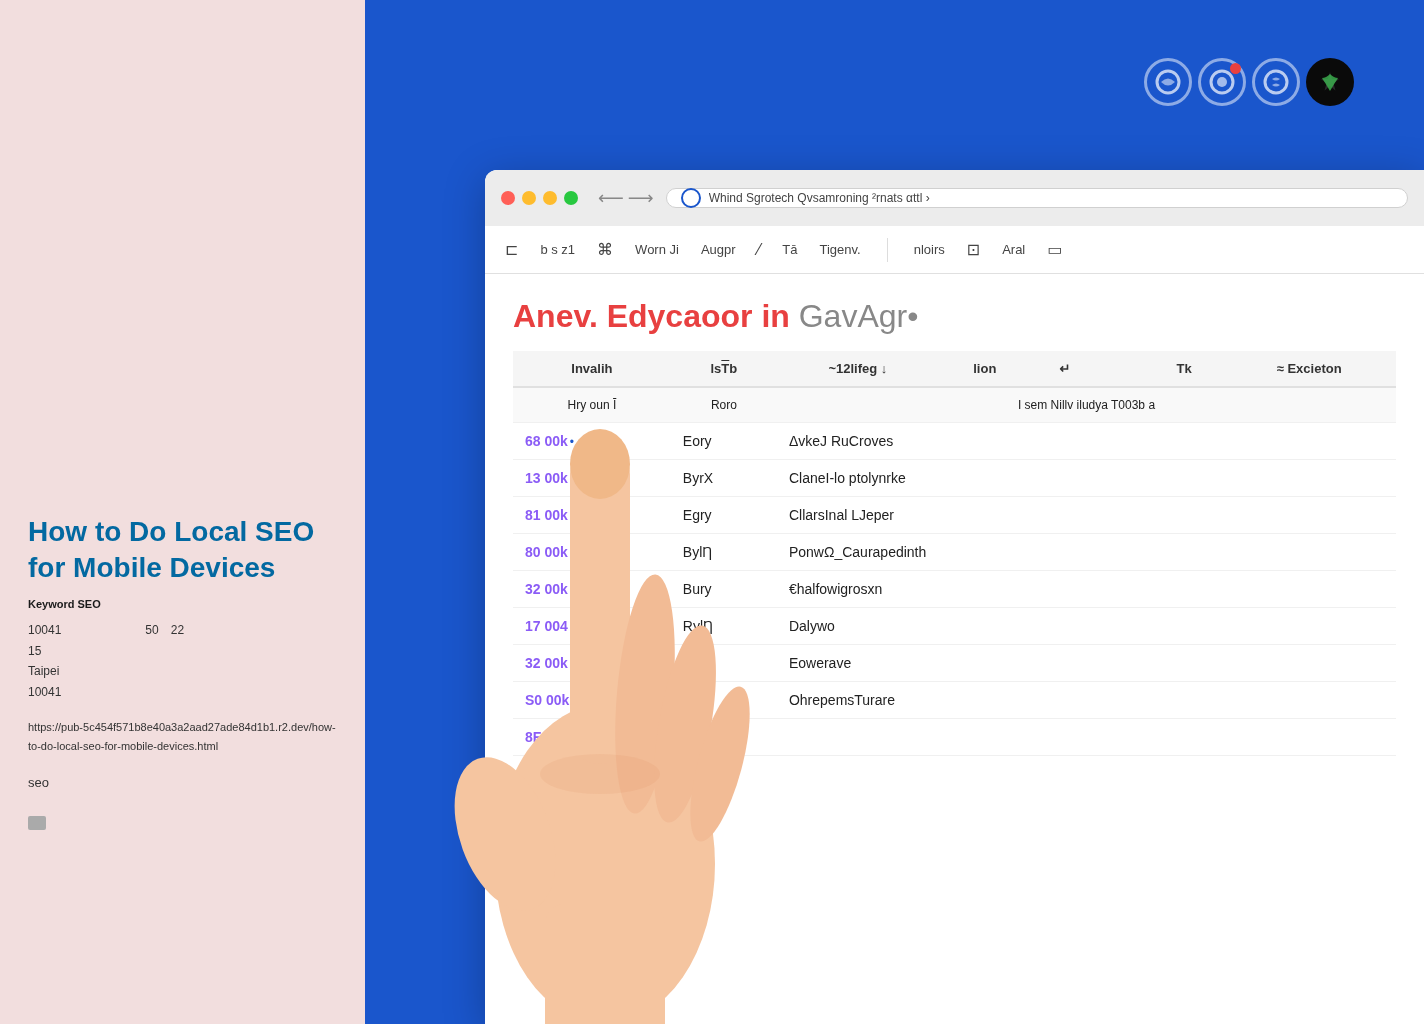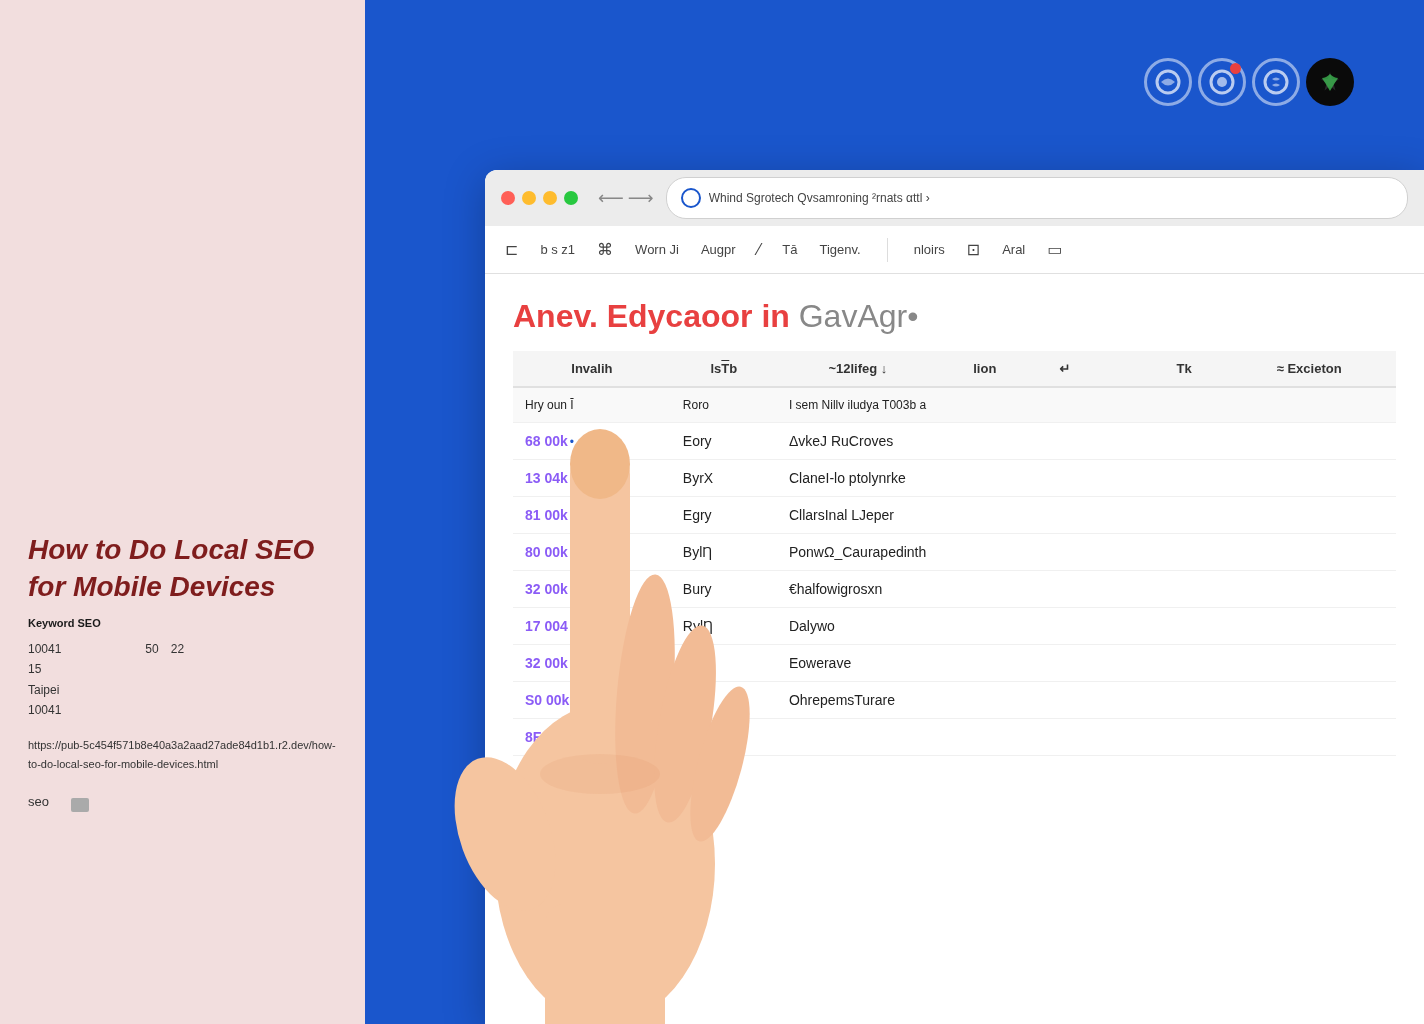--- a/index.html
+++ b/index.html
@@ -19,24 +19,23 @@
       background: #f2dede;
       padding: 30px 28px;
       display: flex;
       flex-direction: column;
       justify-content: flex-start;
     }
 
     .sidebar-title {
       font-size: 28px;
       font-weight: 700;
-      color: #7f1d1d;
+      color: #0369a1;
       line-height: 1.3;
       margin-bottom: 12px;
-      font-style: italic;
     }
 
     .sidebar-subtitle {
       font-size: 11px;
       font-weight: 600;
       color: #1a1a1a;
       margin-bottom: 10px;
     }
 
     .sidebar-meta {
@@ -48,21 +47,21 @@
     .sidebar-meta .url {
       font-size: 11px;
       color: #333;
       word-break: break-all;
       margin-top: 16px;
     }
 
     .sidebar-tags {
       margin-top: 20px;
       display: flex;
-      flex-direction: row;
+      flex-direction: column;
       gap: 22px;
     }
 
     .tag-item {
       font-size: 13px;
       color: #333;
     }
 
     .tag-icon {
       display: inline-block;
@@ -115,21 +114,21 @@
     .nav-arrows {
       display: flex;
       gap: 4px;
       margin-left: 8px;
       color: #888;
       font-size: 16px;
     }
 
     .address-bar {
       flex: 1;
-      height: 42px;
+      height: 20px;
       background: #fff;
       border-radius: 20px;
       display: flex;
       align-items: center;
       padding: 0 14px;
       gap: 8px;
       border: 1.5px solid #d0d0d0;
     }
 
     .address-circle {
@@ -395,32 +394,32 @@
             <th>ls<span style="text-decoration:overline;">T</span>b</th>
             <th>~12lifeg ↓</th>
             <th>lion</th>
             <th>↵</th>
             <th></th>
             <th>Тk</th>
             <th>≈ Excieton</th>
           </tr>
         </thead>
         <tbody id="table-body">
-          <tr style="background:#f9f9f9; font-size:12px; color:#666;">
+          <tr style="background:#f9f9f9; font-size:12px; color:#666;text-align:center;">
             <td>Hry oun Ī</td>
             <td>Roro</td>
             <td colspan="6">I sem Nillv iludya T003b a</td>
           </tr>
         <tr>
     <td><span class="vol-num">68 00k</span><span class="arrow-icon">•</span></td>
     <td>Eory</td>
     <td colspan="6">ΔvkeJ RuCroves</td>
   </tr>
             <tr>
-    <td><span class="vol-num">13 04k</span><span class="arrow-icon">→</span></td>
+    <td><span class="vol-num">13 00k</span><span class="arrow-icon">→</span></td>
     <td>ByrX</td>
     <td colspan="6">ClaneI-lo ptolynrke</td>
   </tr>
             <tr>
     <td><span class="vol-num">81 00k</span><span class="arrow-icon">•</span></td>
     <td>Egry</td>
     <td colspan="6">CllarsInal LJeper</td>
   </tr>
             <tr>
     <td><span class="vol-num">80 00k</span><span class="arrow-icon">•</span></td>

